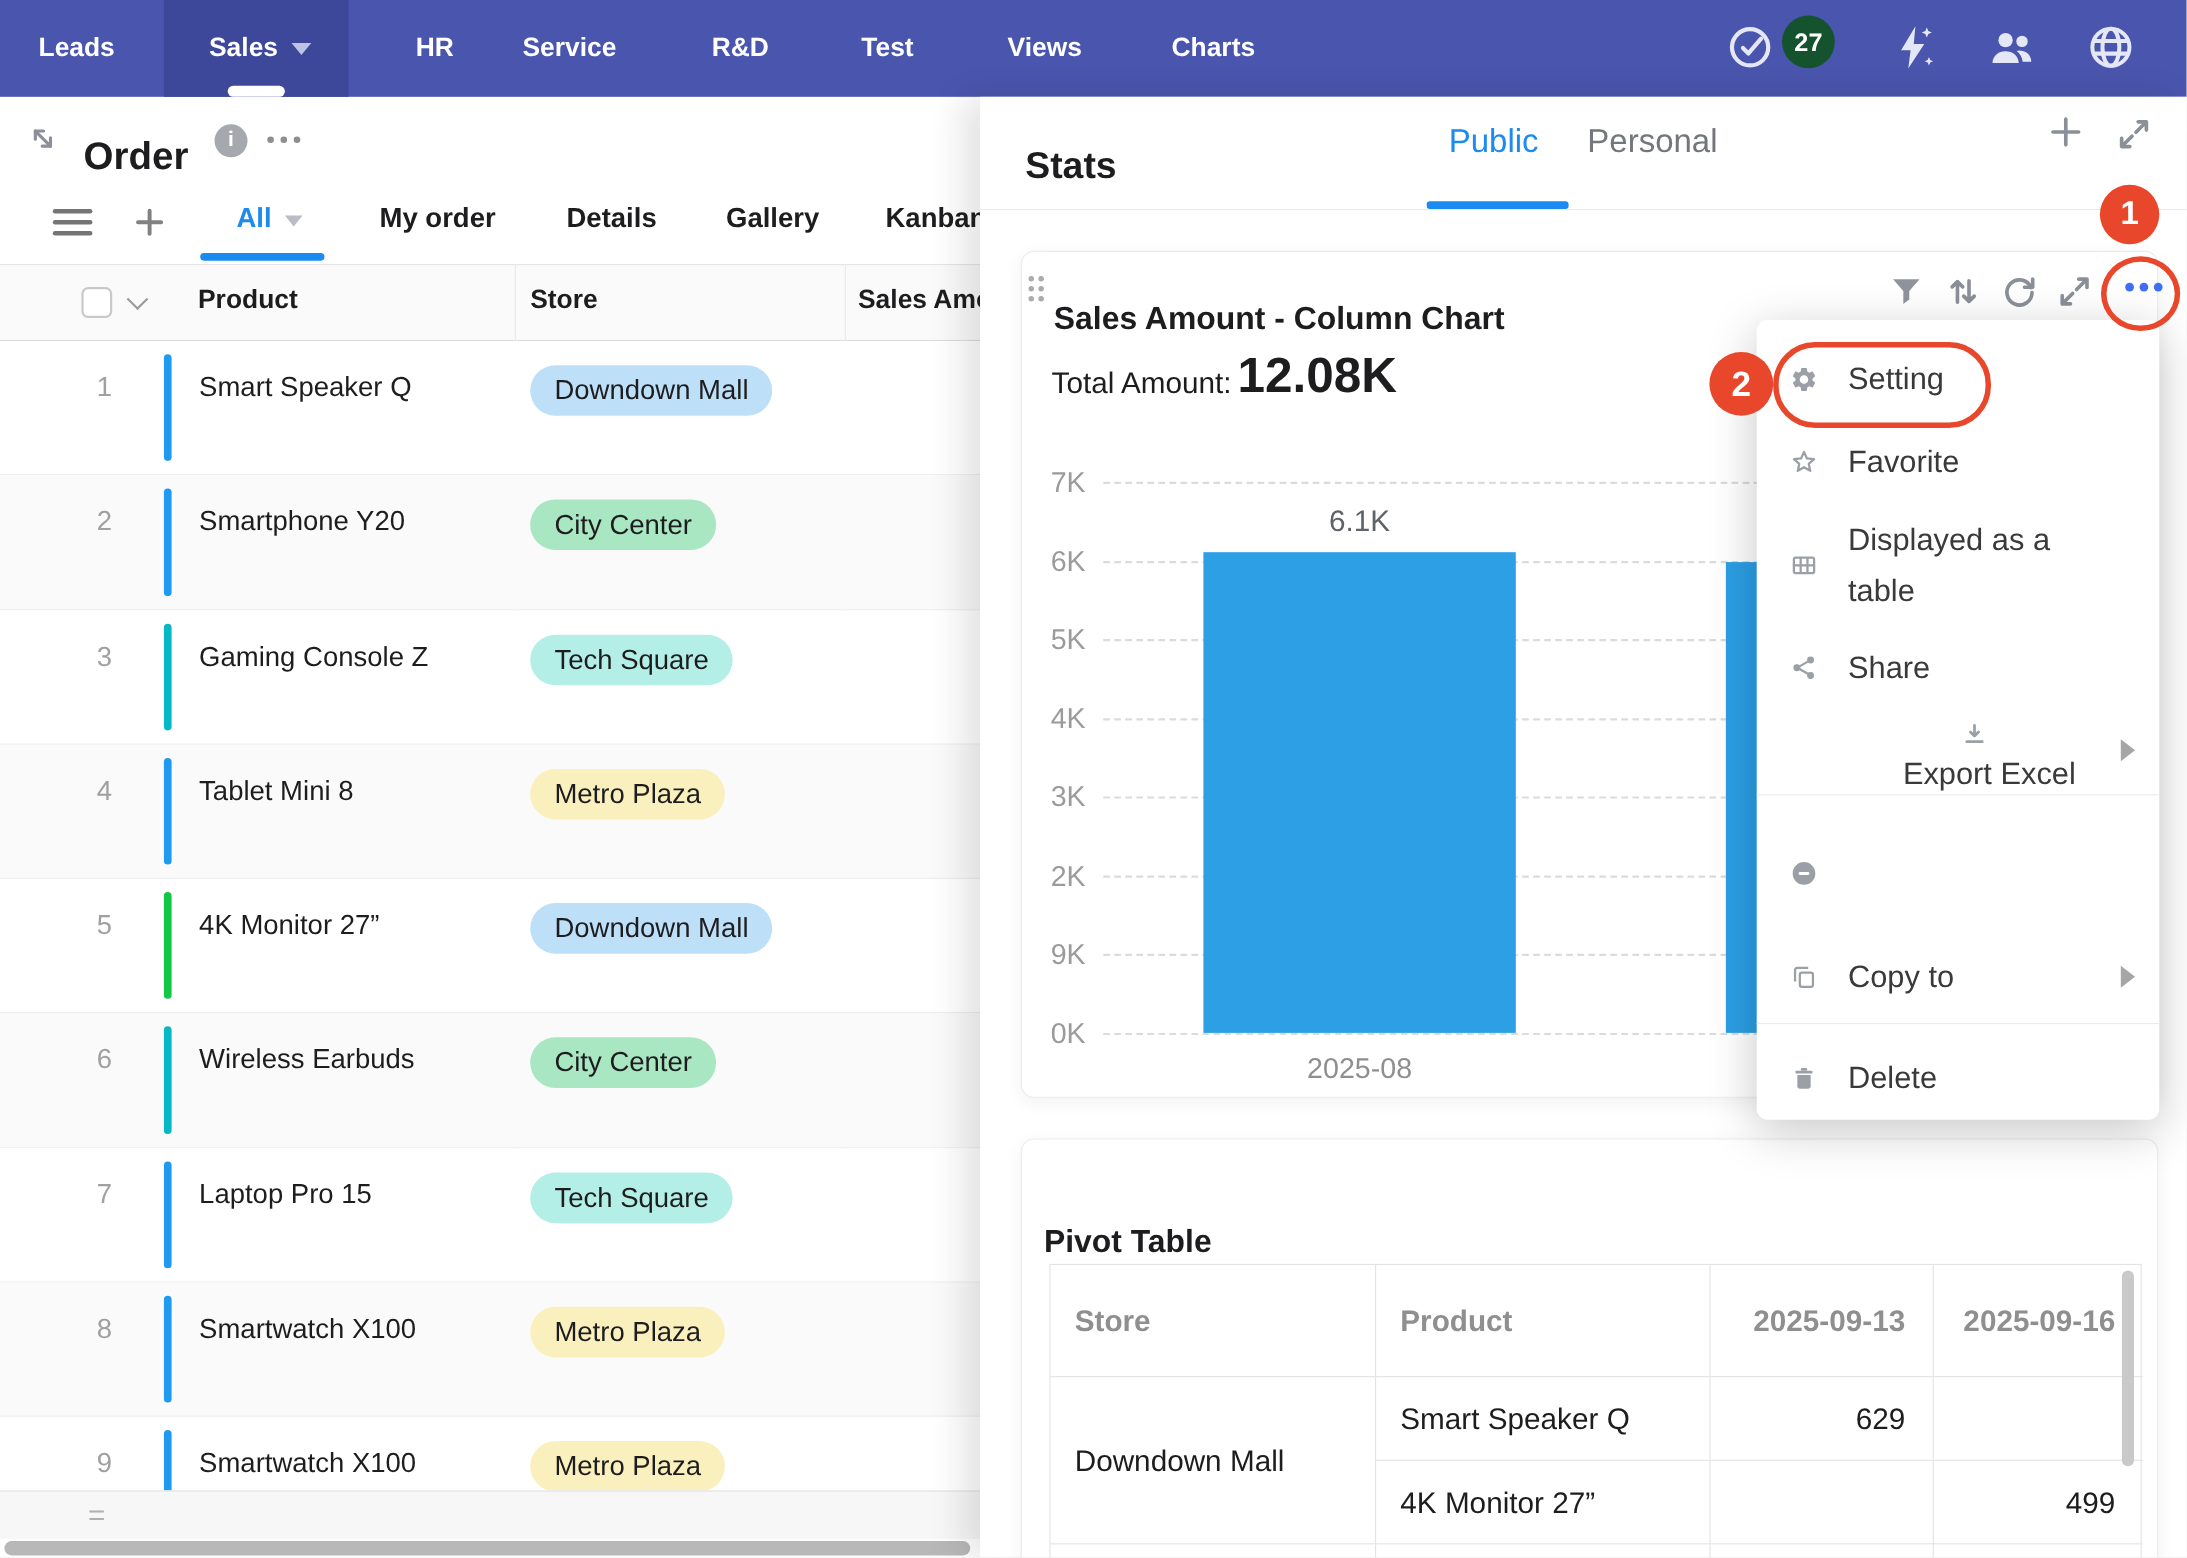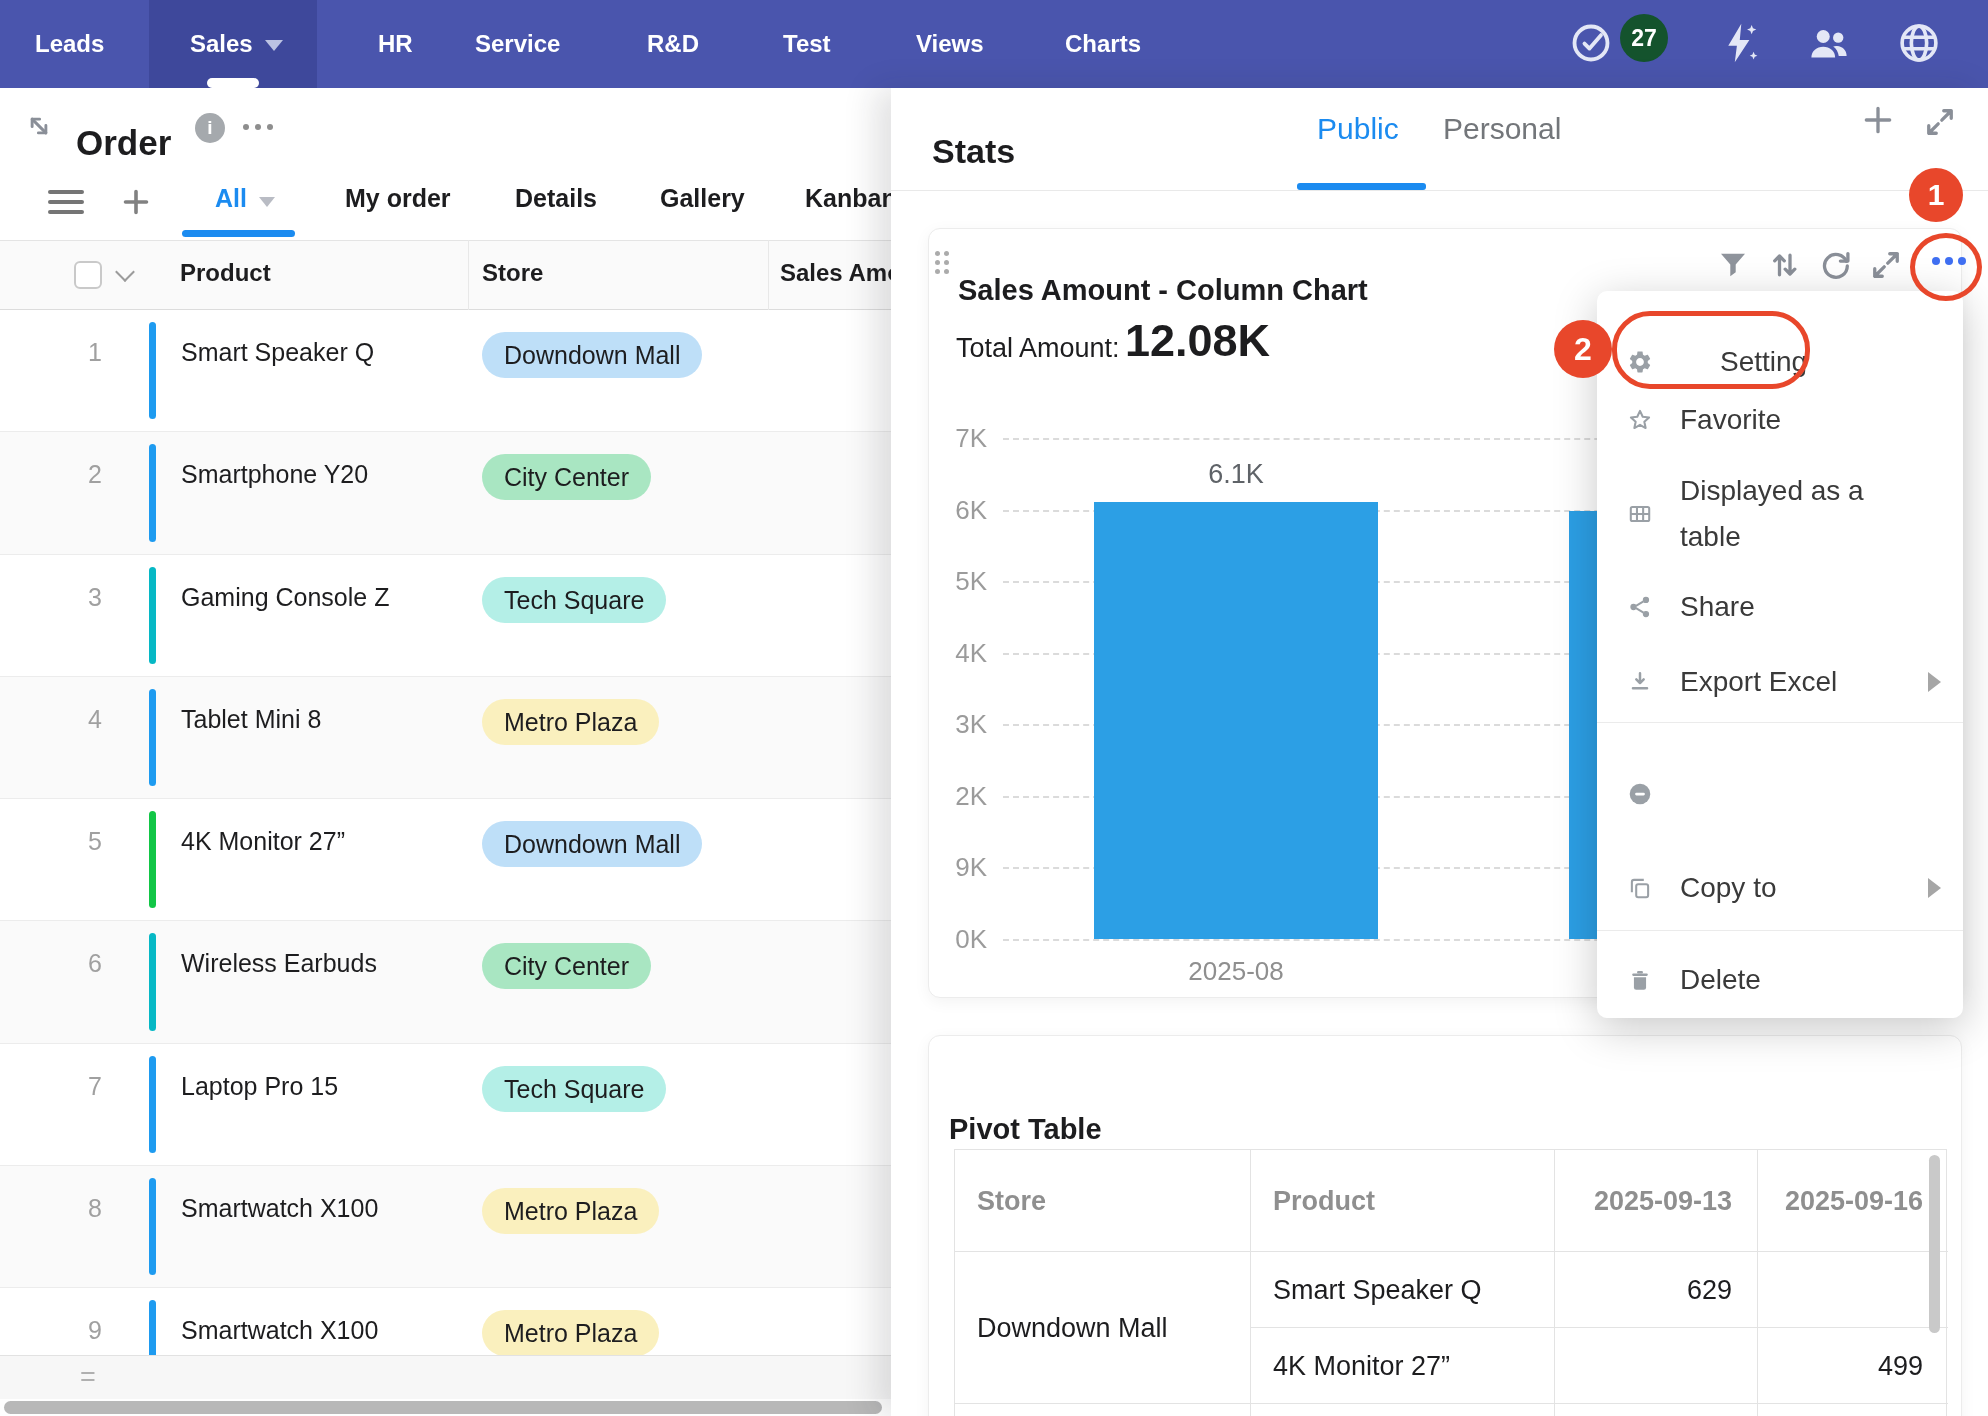--- a/index.html
+++ b/index.html
@@ -344,21 +344,21 @@
         <div class="pcell" style="left:0;top:254px;width:296px;height:46px;"></div>
         <div class="pcell" style="left:296px;top:254px;width:304px;height:46px;"></div>
         <div class="pcell" style="left:600px;top:254px;width:203px;height:46px;"></div>
         <div class="pcell" style="left:803px;top:254px;width:190px;height:46px;border-right:none;"></div>
 
         <i class="pscroll"></i>
       </div>
     </div>
 
     <div class="menu">
-      <div class="mitem" style="top:44px;height:54px;gap:40px;">
+      <div class="mitem" style="top:27px;height:54px;">
         <span class="icn">
           <svg viewBox="0 0 24 24" width="26" height="26" fill="#9aa0a6">
               <path d="M19.14 12.94c.04-.3.06-.61.06-.94s-.02-.64-.07-.94l2.03-1.58c.18-.14.23-.41.12-.61l-1.92-3.32c-.12-.22-.37-.29-.59-.22l-2.39.96c-.5-.38-1.03-.7-1.62-.94l-.36-2.54c-.04-.24-.24-.41-.48-.41h-3.84c-.24 0-.43.17-.47.41l-.36 2.54c-.59.24-1.13.57-1.62.94l-2.39-.96c-.22-.08-.47 0-.59.22L2.74 8.87c-.12.21-.08.47.12.61l2.03 1.58c-.05.3-.09.63-.09.94s.02.64.07.94l-2.03 1.58c-.18.14-.23.41-.12.61l1.92 3.32c.12.22.37.29.59.22l2.39-.96c.5.38 1.03.7 1.62.94l.36 2.54c.05.24.24.41.48.41h3.84c.24 0 .44-.17.47-.41l.36-2.54c.59-.24 1.13-.56 1.62-.94l2.39.96c.22.08.47 0 .59-.22l1.92-3.32c.12-.22.07-.47-.12-.61l-2.01-1.58zM12 15.6c-1.98 0-3.6-1.62-3.6-3.6s1.62-3.6 3.6-3.6 3.6 1.62 3.6 3.6-1.62 3.6-3.6 3.6z"></path>
             </svg>
         </span>
         <span class="lbl">Setting</span>
       </div>
       <div class="mitem" style="top:102px;height:54px;">
         <span class="icn">
           <svg viewBox="0 0 24 24" width="26" height="26" fill="none" stroke="#9aa0a6" stroke-width="1.9" stroke-linejoin="round">
@@ -380,21 +380,21 @@
         <span class="icn">
           <svg viewBox="0 0 24 24" width="26" height="26" fill="#9aa0a6" stroke="#9aa0a6">
               <circle cx="17.5" cy="5.5" r="2.4"></circle>
               <circle cx="6" cy="12" r="2.4"></circle>
               <circle cx="17.5" cy="18.5" r="2.4"></circle>
               <path d="M8.3 10.9l6.9-4M8.3 13.1l6.9 4" fill="none" stroke-width="1.9"></path>
             </svg>
         </span>
         <span class="lbl">Share</span>
       </div>
-      <div class="mitem" style="top:364px;height:54px;">
+      <div class="mitem" style="top:364px;height:54px;flex-direction:column;">
         <span class="icn">
           <svg viewBox="0 0 24 24" width="26" height="26" fill="none" stroke="#9aa0a6" stroke-width="2.3" stroke-linecap="round" stroke-linejoin="round">
               <path d="M12 4v9M8.6 9.6 12 13l3.4-3.4M5.5 17.8h13"></path>
             </svg>
         </span>
         <span class="lbl">Export Excel</span>
         <i class="mcaret"></i>
       </div>
       <i class="mdivider" style="top:431px;"></i>
       <div class="mitem" style="top:457px;height:92px;">

